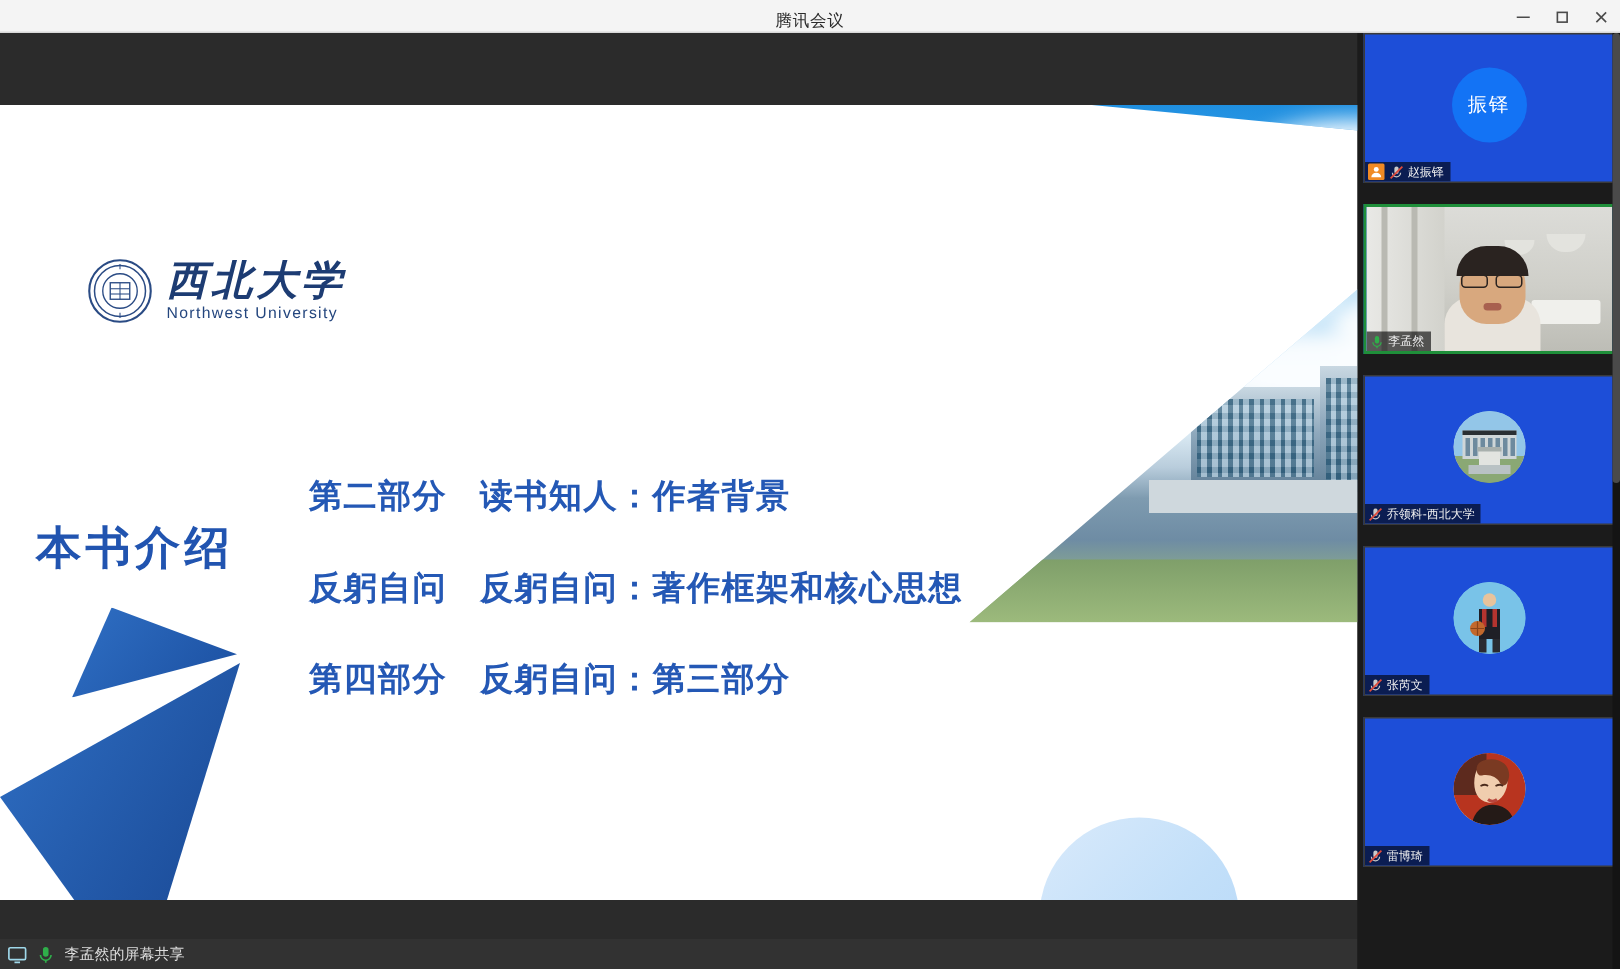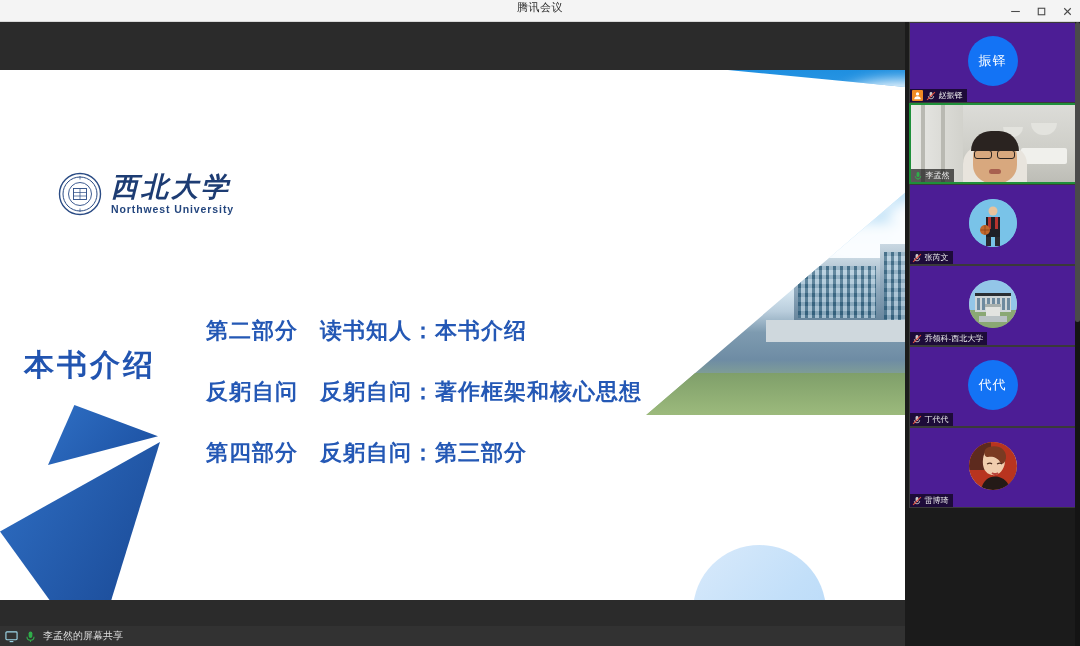--- a/index.html
+++ b/index.html
@@ -8,21 +8,21 @@
     font-family:"Liberation Sans","DejaVu Sans",sans-serif;
     background:#1f1f1f; color:#e8e8e8;
     -webkit-font-smoothing:antialiased;
   }
   #app{ position:relative; width:1080px; height:646px; }
 
   
   .titlebar{
     position:absolute; left:0; top:0; width:1080px; height:22px;
     background:#f4f4f4; border-bottom:1px solid #d8d8d8;
-    display:flex; align-items:flex-start; justify-content:center;
+    display:flex; align-items:flex-end; justify-content:center;
   }
   .titlebar .title{
     font-size:11px; color:#2b2b2b; letter-spacing:.5px;
   }
   .wincontrols{
     position:absolute; right:0; top:0; height:22px; display:flex;
   }
   .wincontrols div{
     width:26px; height:22px; display:flex; align-items:center; justify-content:center;
     font-size:11px; color:#4a4a4a;
@@ -68,21 +68,21 @@
 
   
   .logo{ position:absolute; left:58px; top:102px; display:flex; align-items:center; gap:9px; }
   .seal{ width:44px; height:44px; flex:0 0 auto; }
   .logo-words{ display:flex; flex-direction:column; }
   .logo-cn{
     font-family:"Liberation Serif","DejaVu Serif",serif;
     font-size:27px; font-weight:700; font-style:italic; letter-spacing:3px;
     color:#1d3c73; line-height:1.05;
   }
-  .logo-en{ font-size:10.5px; letter-spacing:.9px; color:#24467e; margin-top:1px;font-weight:bold; }
+  .logo-en{ font-size:10.5px; letter-spacing:.9px; color:#24467e; margin-top:1px; }
 
   
   .headline{
     position:absolute; left:24px; top:275px;
     font-size:30px; font-weight:700; letter-spacing:3px; color:#2154b0;
   }
 
   
   .tri{ position:absolute; }
   .tri-a{
@@ -112,25 +112,25 @@
   }
   .sharebar .lbl{ font-size:10px; color:#dcdcdc; }
   .mini-ico{ width:13px; height:13px; display:block; }
 
   
   .rail{
     position:absolute; left:905px; top:22px; width:175px; height:624px;
     background:#1b1b1b; overflow:hidden;
   }
   .tile{
-    position:relative; width:168px; height:81px; margin:0 auto;
-    background:#4c1d95; border:1px solid #3a3a3a; overflow:hidden;
+    position:relative; width:168px; height:100px; margin:0 auto;
+    background:#1d4ed8; border:1px solid #3a3a3a; overflow:hidden;
   }
   .tile.speaking{ border:2px solid #1f8f3a; }
-  .tile + .tile{ margin-top:0; }
+  .tile + .tile{ margin-top:14px; }
   .avatar{
     position:absolute; left:50%; top:48%; transform:translate(-50%,-50%);
     width:48px; height:48px; border-radius:50%;
     display:flex; align-items:center; justify-content:center;
     font-size:13px; color:#fff; letter-spacing:1px; overflow:hidden;
   }
   .namebar{
     position:absolute; left:0; bottom:0; height:13px;
     display:flex; align-items:center; gap:3px; padding:0 4px 0 2px;
     background:rgba(0,0,0,.62);
@@ -224,21 +224,21 @@
       </div>
 
       <div class="headline">本书介绍</div>
 
       <div class="tri tri-a"></div>
       <div class="tri tri-b"></div>
 
       <div class="agenda">
         <div class="agenda-row">
           <span>第二部分</span>
-          <span>读书知人：本书介绍</span>
+          <span>读书知人：作者背景</span>
         </div>
         <div class="agenda-row">
           <span>反躬自问</span>
           <span>反躬自问：著作框架和核心思想</span>
         </div>
         <div class="agenda-row">
           <span>第四部分</span>
           <span>反躬自问：第三部分</span>
         </div>
       </div>
@@ -295,42 +295,20 @@
         <div style="position:absolute;left:86px;top:45px;width:18px;height:9px;border:1.5px solid #2a2320;border-radius:3px;"></div>
         <div style="position:absolute;left:78px;top:64px;width:12px;height:5px;border-radius:4px;background:#a8604f;"></div>
       </div>
       <div class="namebar">
         <svg class="ico" viewBox="0 0 14 14">
           <rect x="5" y="1.5" width="4" height="7" rx="2" fill="#2fae4a"></rect>
           <path d="M3.2 7.2a3.8 3.8 0 0 0 7.6 0" fill="none" stroke="#2fae4a" stroke-width="1.2"></path>
           <line x1="7" y1="11" x2="7" y2="12.8" stroke="#2fae4a" stroke-width="1.2"></line>
         </svg>
         <span class="nm">李孟然</span>
-      </div>
-    </div>
-
-    <div class="tile">
-      <div class="avatar ph-basket">
-        <svg viewBox="0 0 48 48" width="48" height="48">
-          <circle cx="24" cy="24" r="24" fill="#79c3e8"></circle>
-          <circle cx="24" cy="12" r="4.5" fill="#e8c39c"></circle>
-          <path d="M17 18h14v20H17z" fill="#1f1f26"></path>
-          <path d="M19 18h3v12h-3zM26 18h3v12h-3z" fill="#b5342f"></path>
-          <circle cx="16" cy="31" r="5" fill="#c2682c"></circle>
-          <path d="M11.5 31h9M16 26.2v9.6" stroke="#8a441a" stroke-width="0.8"></path>
-          <path d="M17 38h5v9h-5zM26 38h5v9h-5z" fill="#2a2a30"></path>
-        </svg>
-      </div>
-      <div class="namebar">
-        <svg class="ico" viewBox="0 0 14 14">
-          <rect x="5" y="1.5" width="4" height="7" rx="2" fill="#c9c9c9"></rect>
-          <path d="M3.2 7.2a3.8 3.8 0 0 0 7.6 0" fill="none" stroke="#c9c9c9" stroke-width="1.2"></path>
-          <line x1="1.5" y1="12.5" x2="12.5" y2="1.5" stroke="#e04b3c" stroke-width="1.6"></line>
-        </svg>
-        <span class="nm">张芮文</span>
       </div>
     </div>
 
     <div class="tile">
       <div class="avatar ph-bldg">
         <svg viewBox="0 0 48 48" width="48" height="48">
           <defs>
               <clipPath id="c4">
                 <circle cx="24" cy="24" r="24"></circle>
               </clipPath>
@@ -359,32 +337,41 @@
         <svg class="ico" viewBox="0 0 14 14">
           <rect x="5" y="1.5" width="4" height="7" rx="2" fill="#c9c9c9"></rect>
           <path d="M3.2 7.2a3.8 3.8 0 0 0 7.6 0" fill="none" stroke="#c9c9c9" stroke-width="1.2"></path>
           <line x1="1.5" y1="12.5" x2="12.5" y2="1.5" stroke="#e04b3c" stroke-width="1.6"></line>
         </svg>
         <span class="nm">乔领科-西北大学</span>
       </div>
     </div>
 
     <div class="tile">
-      <div class="avatar" style="background:#1373f5; width:50px; height:50px;">
-        <span>代代</span>
+      <div class="avatar ph-basket">
+        <svg viewBox="0 0 48 48" width="48" height="48">
+          <circle cx="24" cy="24" r="24" fill="#79c3e8"></circle>
+          <circle cx="24" cy="12" r="4.5" fill="#e8c39c"></circle>
+          <path d="M17 18h14v20H17z" fill="#1f1f26"></path>
+          <path d="M19 18h3v12h-3zM26 18h3v12h-3z" fill="#b5342f"></path>
+          <circle cx="16" cy="31" r="5" fill="#c2682c"></circle>
+          <path d="M11.5 31h9M16 26.2v9.6" stroke="#8a441a" stroke-width="0.8"></path>
+          <path d="M17 38h5v9h-5zM26 38h5v9h-5z" fill="#2a2a30"></path>
+        </svg>
       </div>
       <div class="namebar">
         <svg class="ico" viewBox="0 0 14 14">
           <rect x="5" y="1.5" width="4" height="7" rx="2" fill="#c9c9c9"></rect>
           <path d="M3.2 7.2a3.8 3.8 0 0 0 7.6 0" fill="none" stroke="#c9c9c9" stroke-width="1.2"></path>
           <line x1="1.5" y1="12.5" x2="12.5" y2="1.5" stroke="#e04b3c" stroke-width="1.6"></line>
         </svg>
-        <span class="nm">丁代代</span>
-      </div>
-    </div>
+        <span class="nm">张芮文</span>
+      </div>
+    </div>
+
 
     <div class="tile">
       <div class="avatar ph-girl">
         <svg viewBox="0 0 48 48" width="48" height="48">
           <defs>
               <clipPath id="c6">
                 <circle cx="24" cy="24" r="24"></circle>
               </clipPath>
             </defs>
           <g clip-path="url(#c6)">

